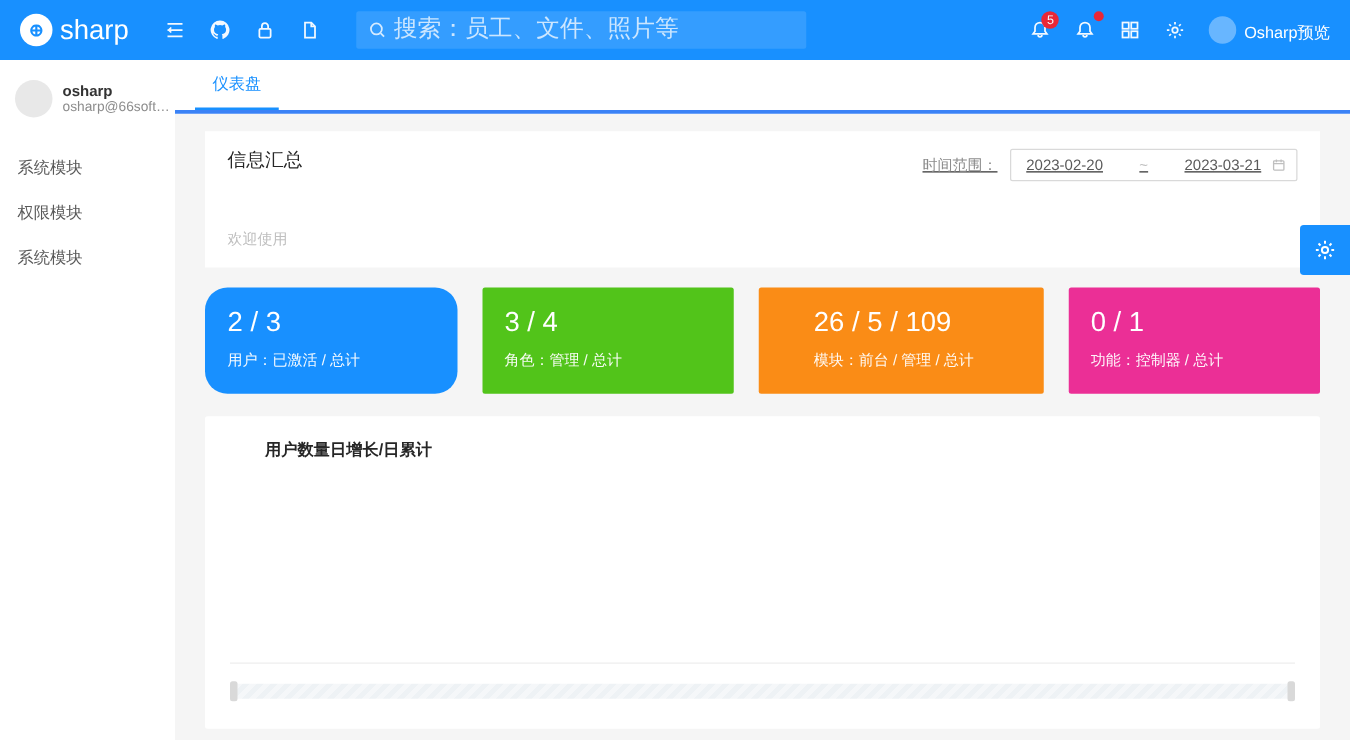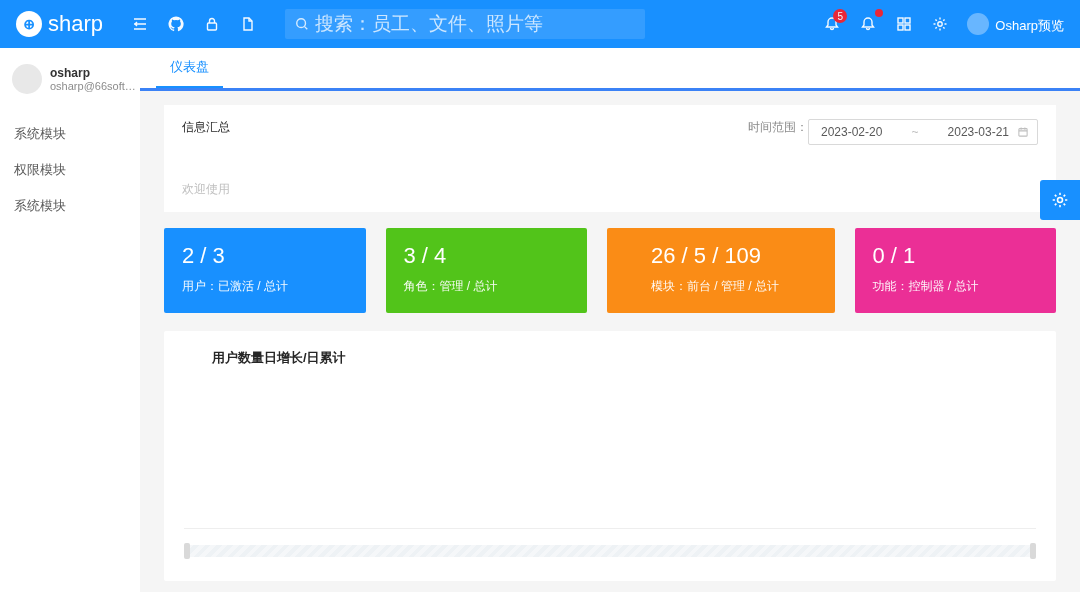--- a/index.html
+++ b/index.html
@@ -25,32 +25,32 @@
 .side-user .avatar { width: 30px; height: 30px; border-radius: 50%; background: #e8e8e8; margin-right: 8px; flex-shrink: 0; }
 .side-user .name { font-weight: 600; font-size: 12px; }
 .side-user .mail { font-size: 11px; color: #8c8c8c; white-space: nowrap; overflow: hidden; text-overflow: ellipsis; max-width: 88px; }
 .nav-item { color: #595959; font-size: 13px; padding: 9px 2px; cursor: pointer; }
 .nav-heading { color: #595959; font-size: 13px; padding: 9px 2px; }
 .main { flex: 1; padding: 0; background: #f5f5f5; }
 .tabs { background: #fff; border-bottom: 3px solid #3b82f6; padding: 0 16px; }
 .tab { display: inline-block; padding: 10px 14px; font-size: 13px; color: #1890ff; border-bottom: 2px solid #1890ff; cursor: pointer; }
 .content { padding: 14px 24px 30px; }
 .page-header { display: flex; align-items: flex-start; margin-bottom: 16px; background: #fff; padding: 14px 18px; }
-.ph-left .title { font-size: 12px; font-weight: 500; color: #262626; margin-bottom: 4px; }
+.ph-left .title { font-size: 15px; font-weight: 500; color: #262626; margin-bottom: 4px; }
 .ph-left .sub { font-size: 12px; color: #bfbfbf; margin-top: 45px; }
-.ph-right { margin-left: auto; display: flex; gap: 0; }
+.ph-right { margin-left: auto; display: flex; align-items: center; gap: 10px; text-decoration: underline; }
 .ph-right .label { color: #8c8c8c; font-size: 12px; }
 .date-input { border: 1px solid #d9d9d9; border-radius: 2px; padding: 5px 28px 5px 12px; font-size: 12px; color: #595959; background: #fff; position: relative; display: inline-flex; align-items: center; min-width: 230px; justify-content: space-between; }
 .date-input .tilde { color: #bfbfbf; margin: 0 12px; }
 .cal-ico { color: #bfbfbf; position: absolute; right: 8px; }
 .cards { display: flex; gap: 20px; margin-bottom: 18px; }
 .stat-card { flex: 1; padding: 14px 18px 18px; color: #fff; border-radius: 2px; min-height: 80px; }
 .stat-card .big { font-size: 22px; font-weight: 400; margin-bottom: 8px; line-height: 1.25; }
 .stat-card .small { font-size: 12px; opacity: 0.95; }
-.c-blue { background: #1890ff; }
+.c-blue { background: #1890ff; border-radius: 18px; }
 .c-green { background: #52c41a; }
 .c-orange { background: #fa8c16; padding-left: 44px; }
 .c-pink { background: #eb2f96; }
 .panel { background: #fff; border-radius: 2px; padding: 18px 20px 24px; }
 .panel-title { font-size: 13px; font-weight: 600; color: #262626; margin-bottom: 12px; margin-left: 28px; }
 .chart-area { height: 150px; position: relative; border-bottom: 1px solid #eee; }
 .chart-slider { height: 12px; background: repeating-linear-gradient(-45deg, #eef2f5, #eef2f5 4px, #f5f7f9 4px, #f5f7f9 8px); margin-top: 16px; position: relative; }
 .chart-slider::before, .chart-slider::after { content: ""; position: absolute; top: -2px; width: 6px; height: 16px; background: #d9d9d9; border-radius: 2px; }
 .chart-slider::before { left: 0; }
 .chart-slider::after { right: 0; }

